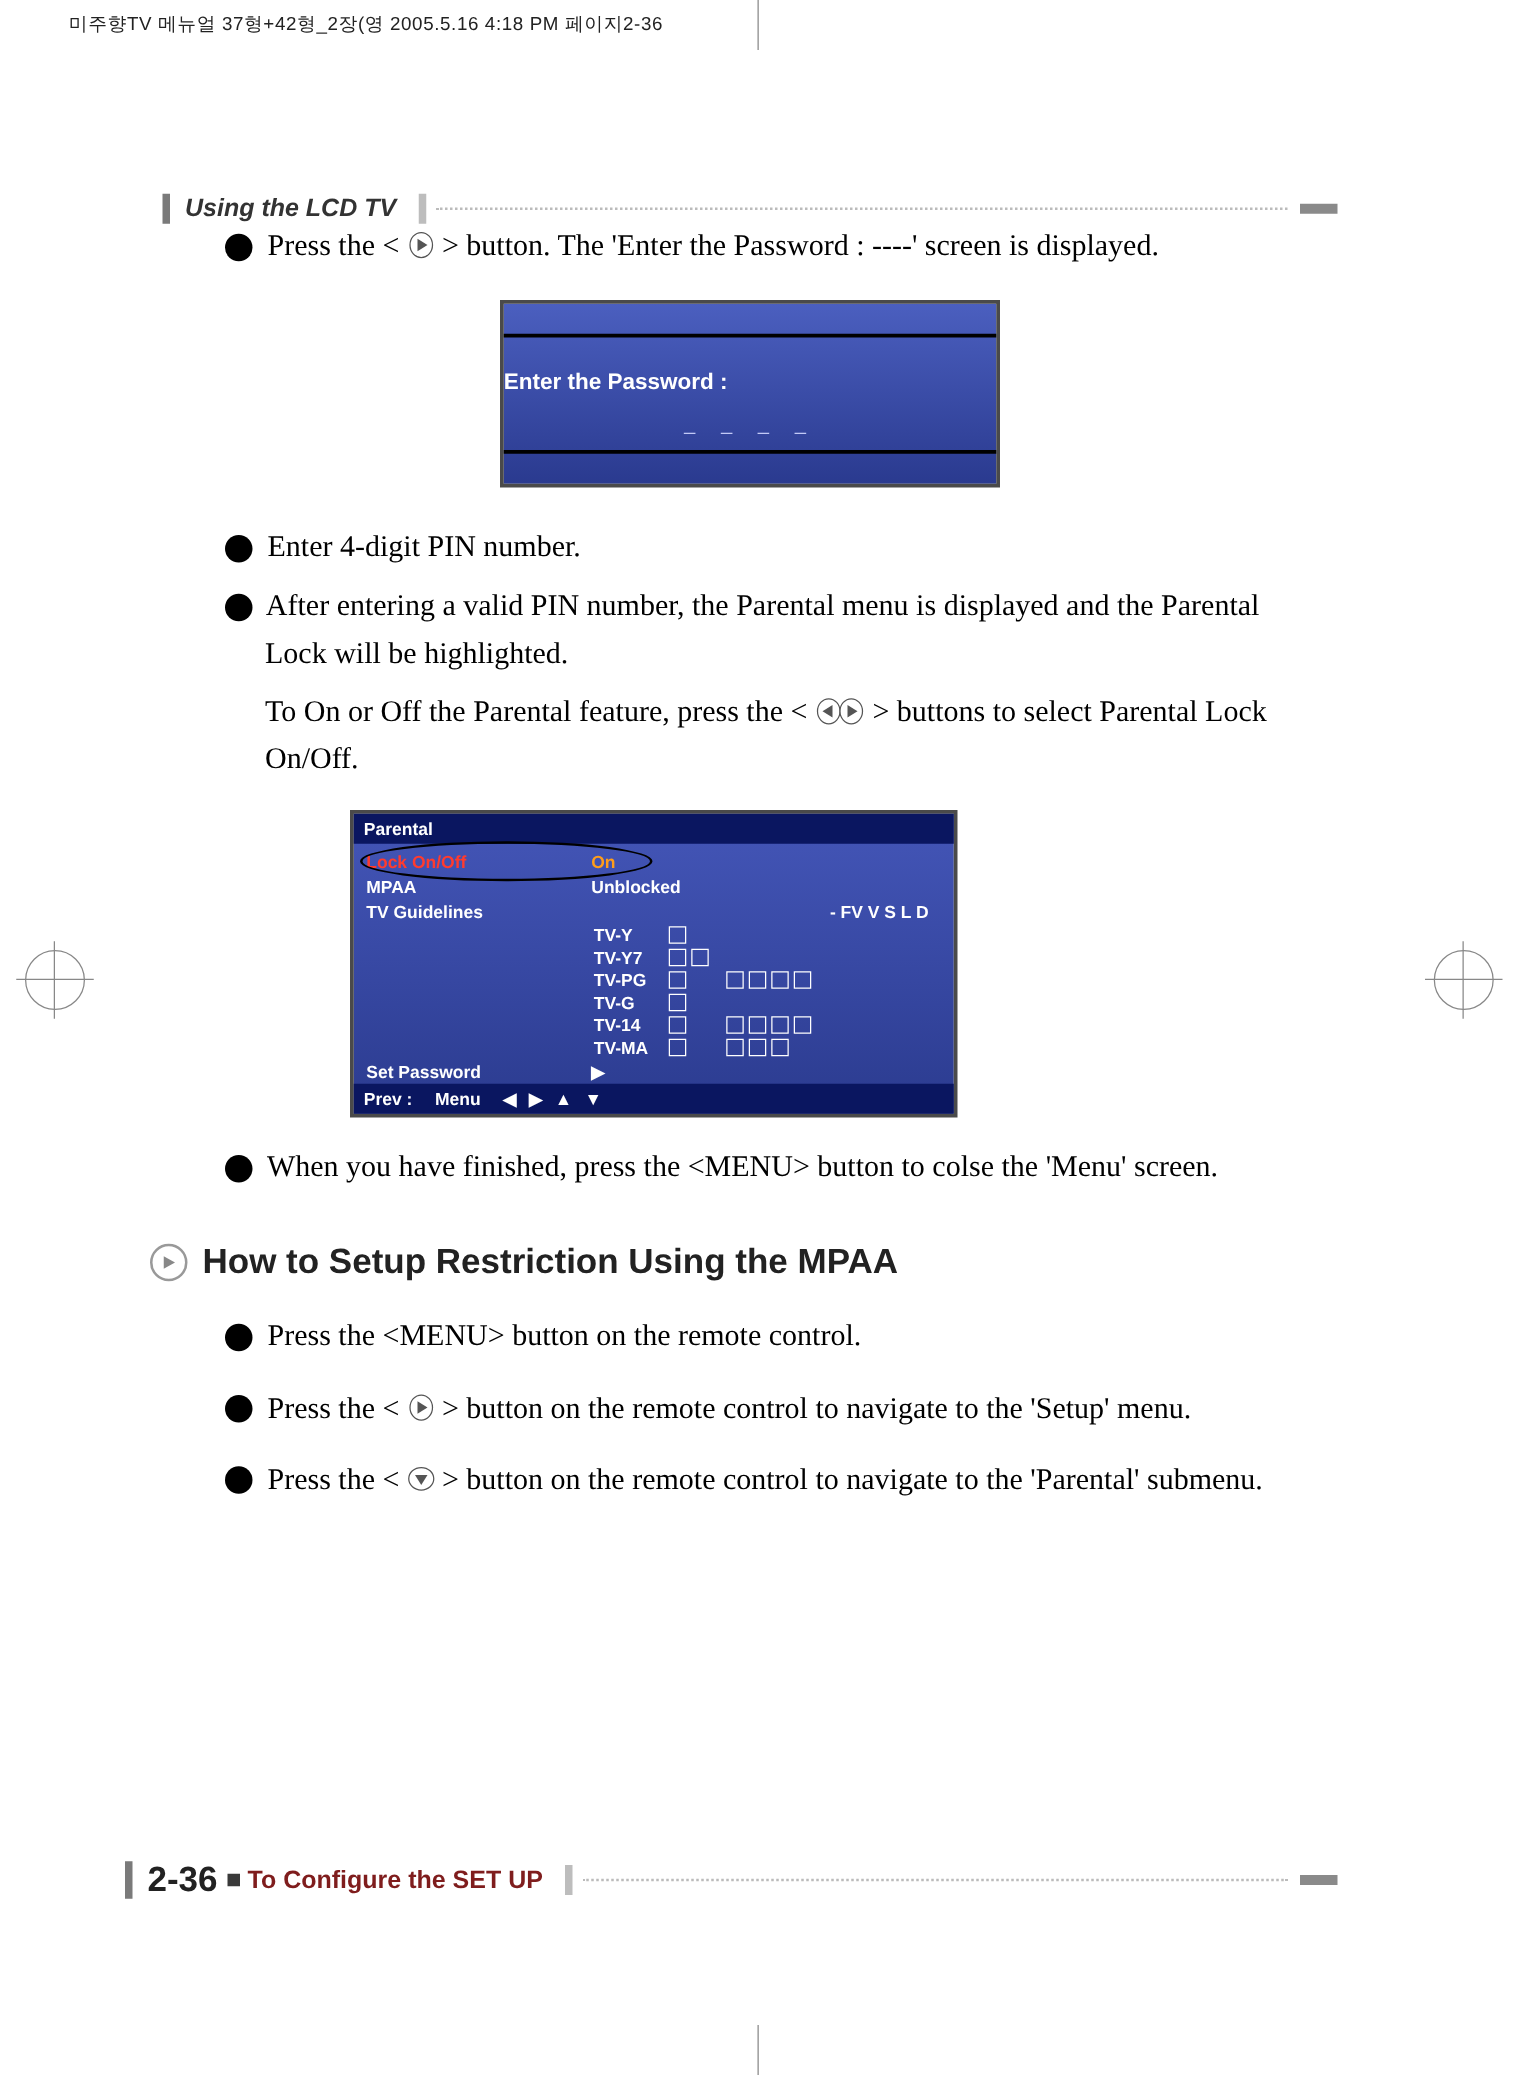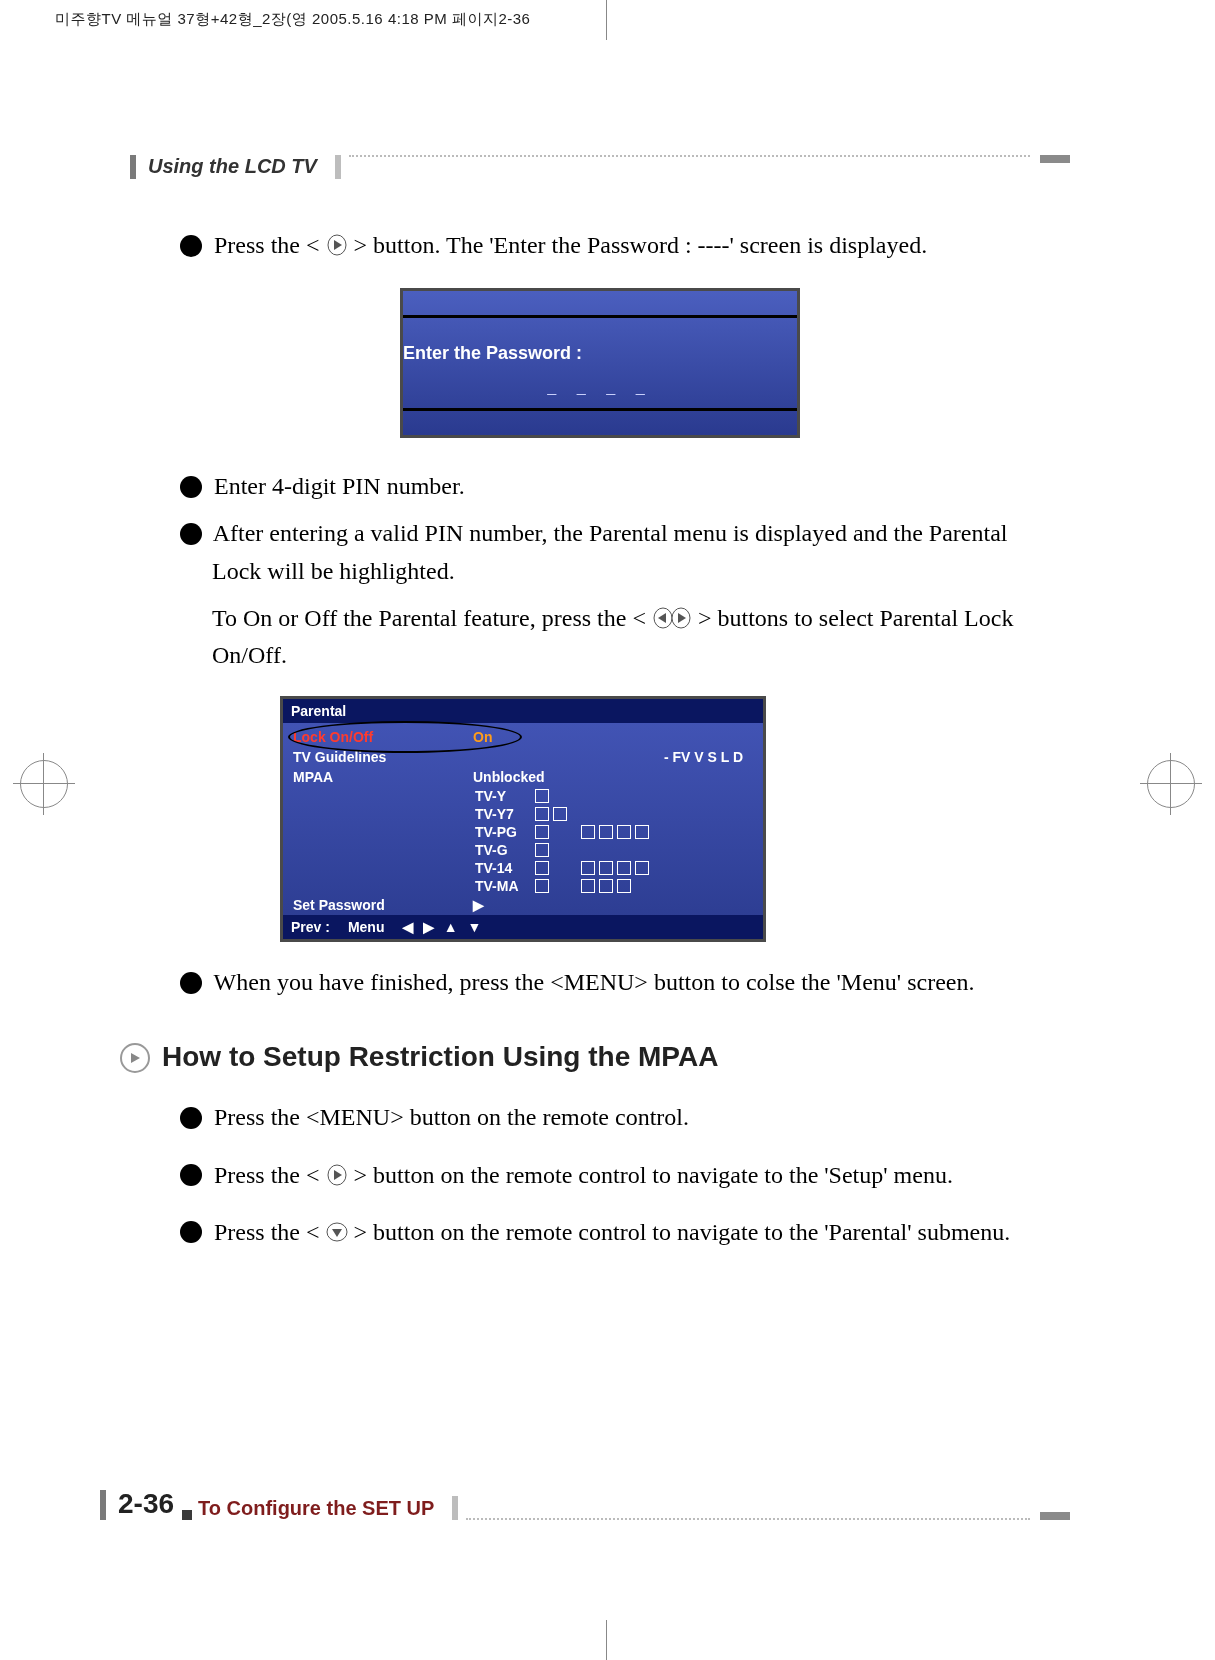--- a/index.html
+++ b/index.html
@@ -46,21 +46,21 @@
   .reg-circle:after { top: -8px; left: 22px; height: 62px; width: 1px; }
 
   .content {
     position: absolute;
     left: 130px;
     top: 155px;
     width: 940px;
   }
   .sect-head {
     display: flex;
-    margin-bottom: 48px;
+    align-items: center;
   }
   .bar-left {
     width: 6px;
     height: 24px;
     background: #7a7a7a;
     margin-right: 12px;
   }
   .sect-title {
     font-family: Arial, sans-serif;
     font-weight: bold;
@@ -221,21 +221,21 @@
     font-size:28px;
     color:#222;
   }
 
   .footer {
     position:absolute;
     left:100px;
     bottom:140px;
     width:970px;
     display:flex;
-    align-items:flex-end;
+    align-items:center;
   }
   .bar-left2 {
     width:6px; height:30px; background:#7a7a7a; margin-right:12px;
   }
   .page-no {
     font-family: Arial, sans-serif;
     font-weight:bold;
     font-size:28px;
     color:#222;
     margin-right:8px;
@@ -317,26 +317,26 @@
 
     <div class="screen2-wrap" style="position:relative;">
       <div class="screen2">
         <div class="menu-title">Parental</div>
         <div class="menu-body">
           <div class="menu-row hl">
             <span class="lbl">Lock On/Off</span>
             <span class="val">On</span>
           </div>
           <div class="menu-row">
+            <span class="lbl">MPAA</span>
+            <span class="val">Unblocked</span>
+          </div>
+          <div class="menu-row">
             <span class="lbl">TV Guidelines</span>
             <span class="val" style="text-align:right;padding-right:10px;">- FV V S L D</span>
-          </div>
-          <div class="menu-row">
-            <span class="lbl">MPAA</span>
-            <span class="val">Unblocked</span>
           </div>
           <div class="tv-row">
               <span class="tvlbl">TV-Y</span>
               <span class="box"></span>
             </div>
           <div class="tv-row">
               <span class="tvlbl">TV-Y7</span>
               <span class="box"></span>
               <span class="box"></span>
             </div>

